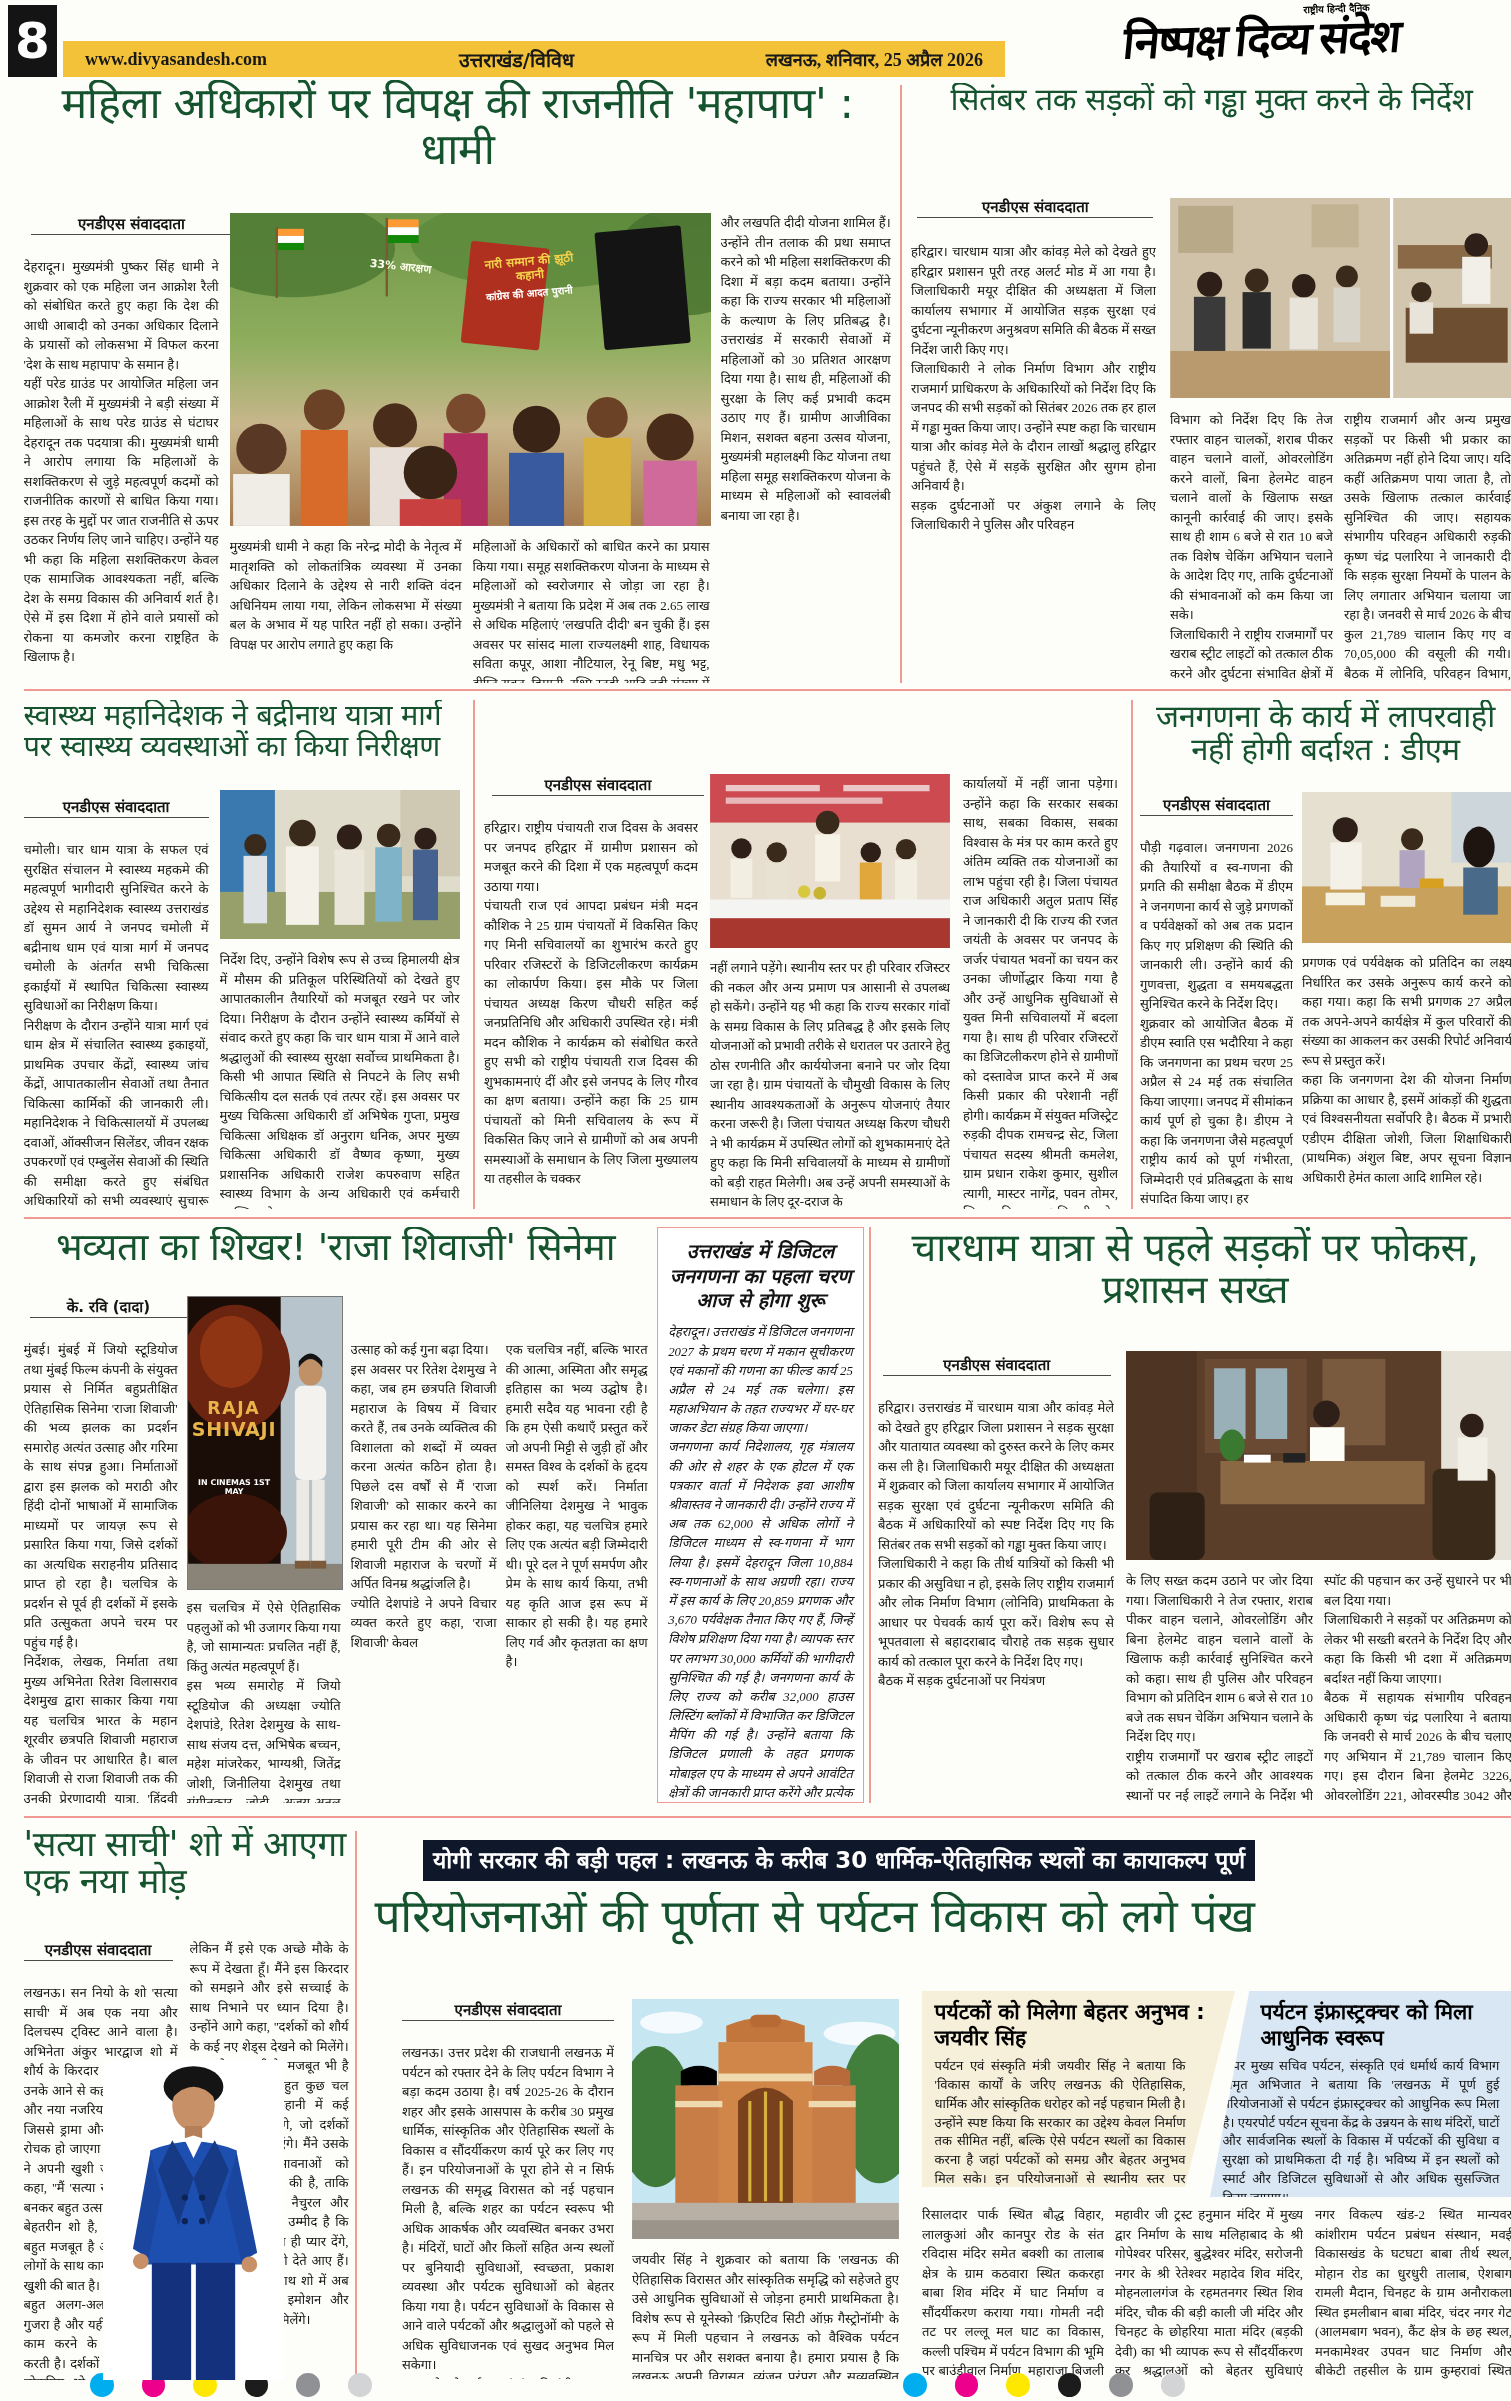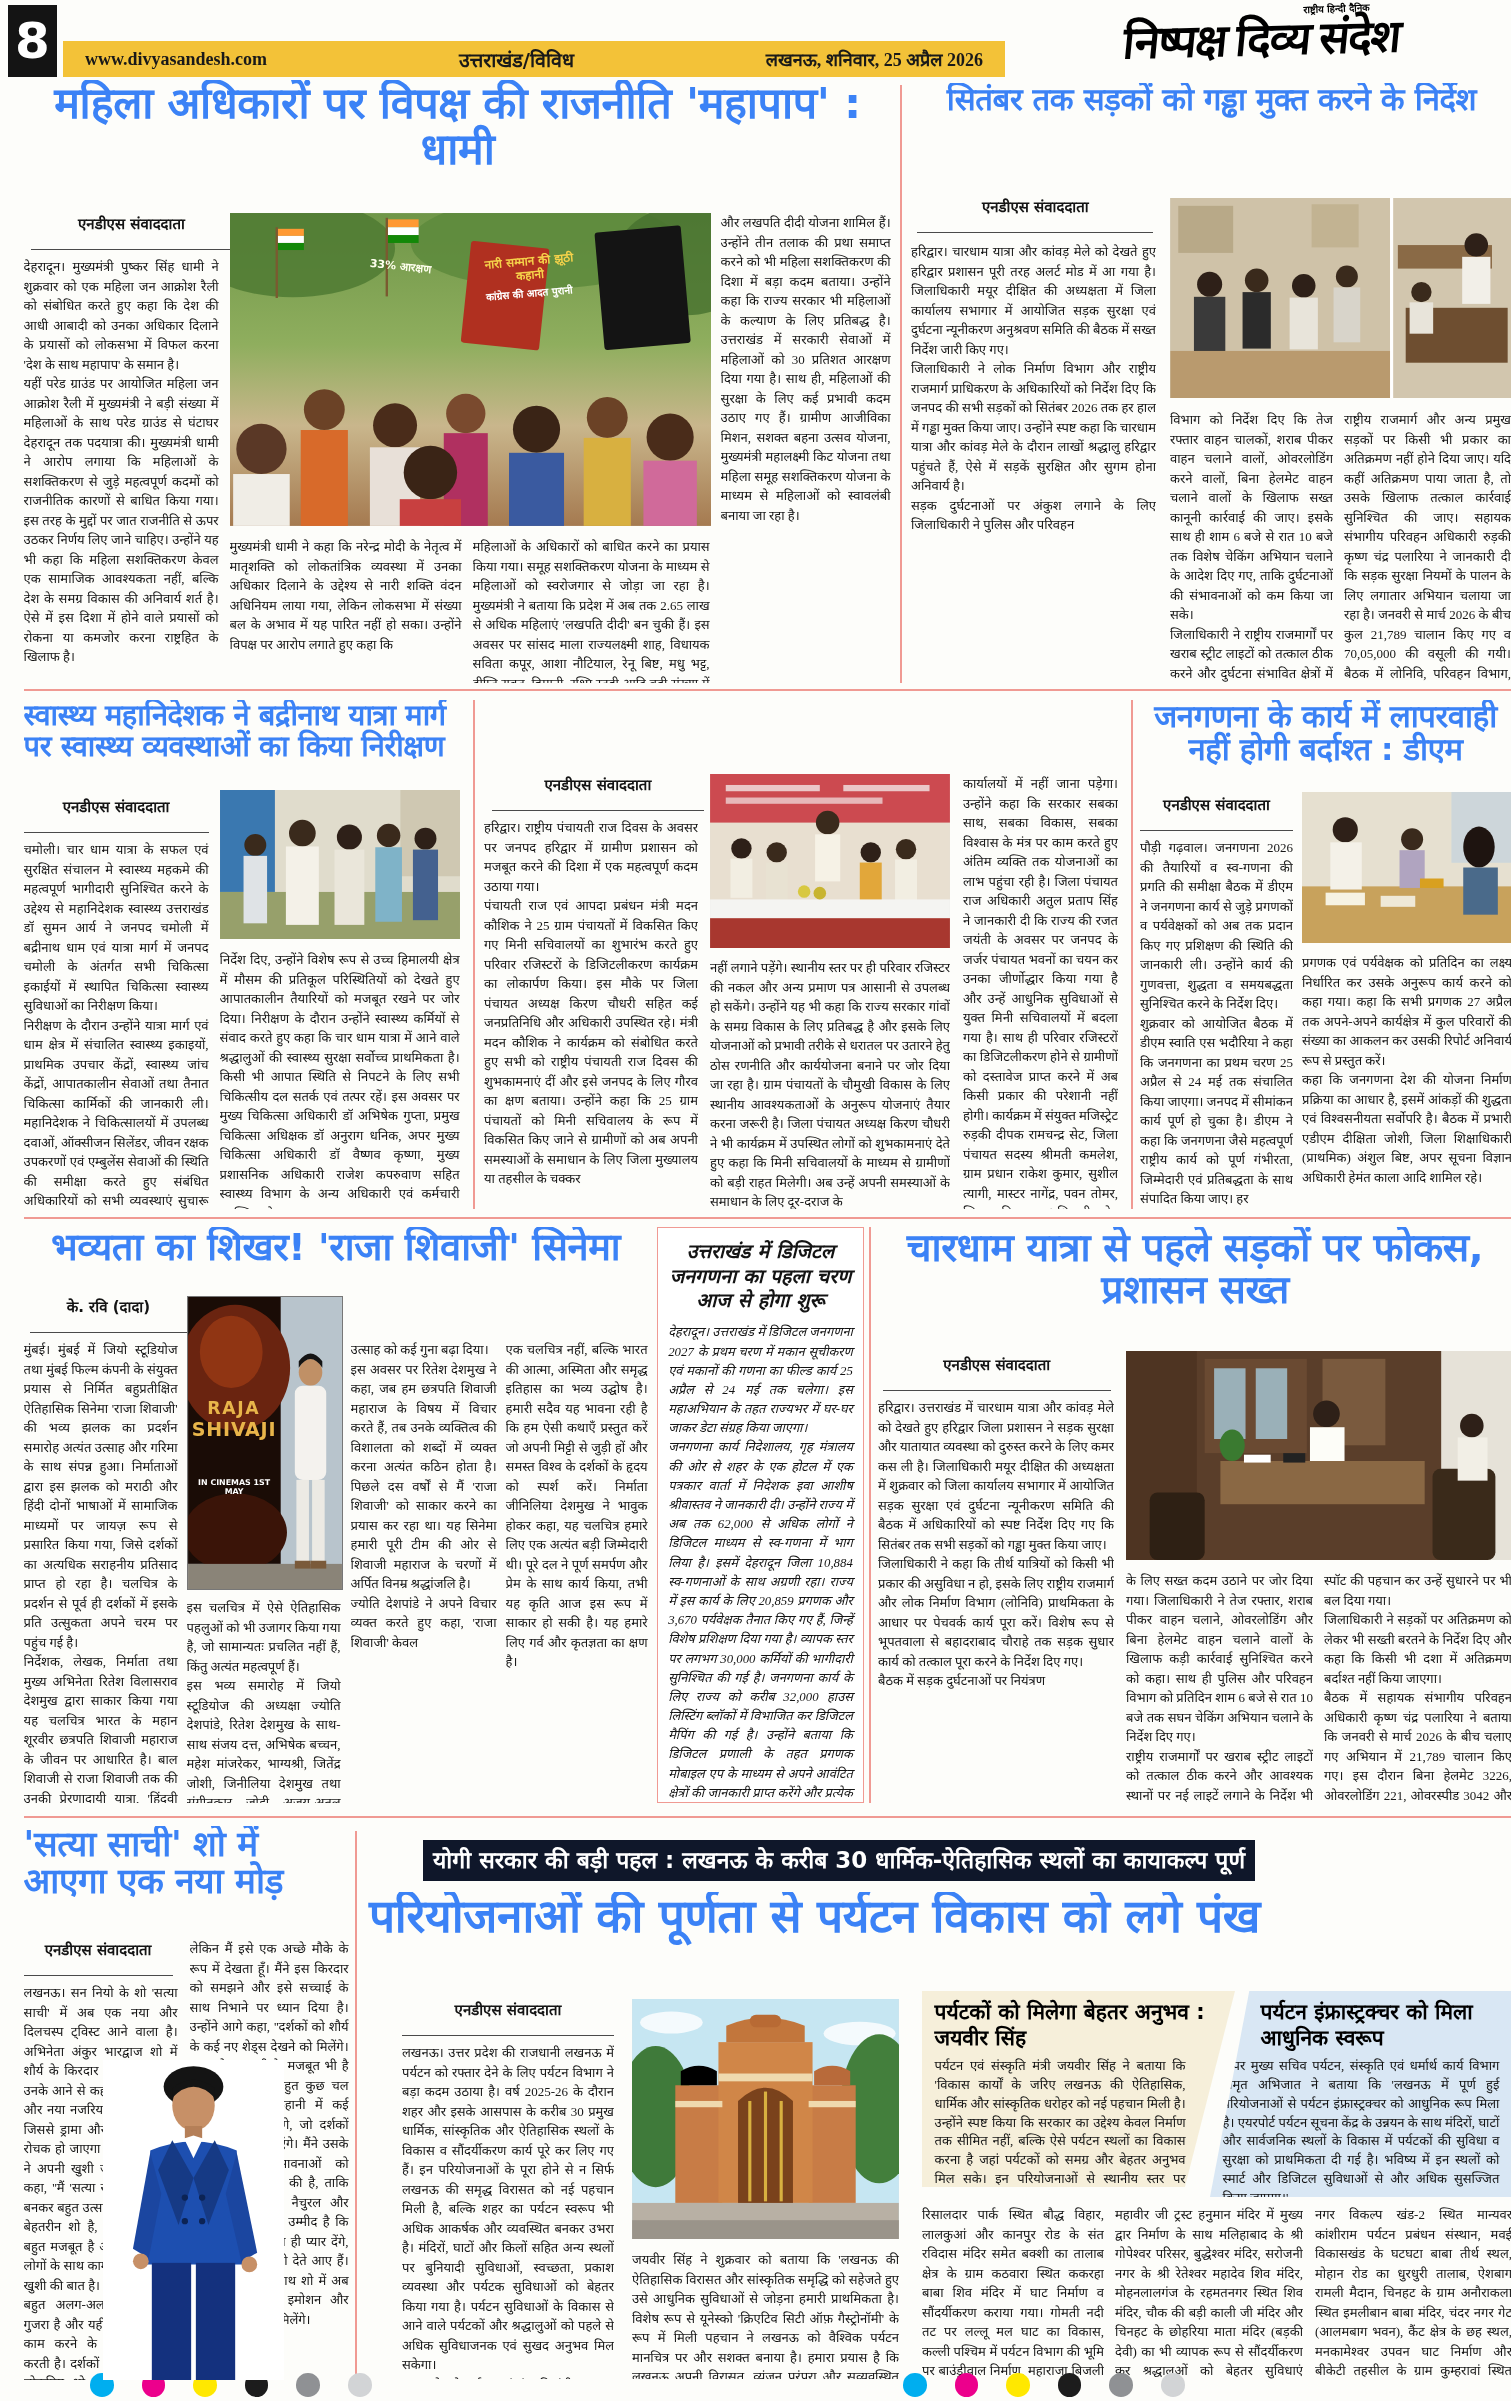--- a/index.html
+++ b/index.html
@@ -1,22 +1,22 @@
 <!DOCTYPE html>
 <html style="font-size:12.6px"><head>
 <meta charset="utf-8">
 <style>
   html,body{margin:0;padding:0;background:#8a8a8a;}
   .sheet{position:relative;width:1512px;height:2401px;background:#fdfdfa;overflow:hidden;
          font-family:"Liberation Serif","DejaVu Serif",serif;color:#141414;}
   .art{position:absolute;}
-  .hl{font-family:"DejaVu Sans","Liberation Sans",sans-serif;font-weight:700;color:#3b82f6;
+  .hl{font-family:"DejaVu Sans","Liberation Sans",sans-serif;font-weight:400;color:#14532d;
       line-height:1.07;text-align:center;overflow:hidden;letter-spacing:-0.4px;}
   .bl{position:absolute;font-family:"DejaVu Sans","Liberation Sans",sans-serif;font-weight:700;
-      font-size:15px;text-align:center;border-bottom:1.6px solid #4a4a4a;padding-bottom:16px;overflow:hidden;white-space:nowrap;}
+      font-size:15px;text-align:center;border-bottom:1.6px solid #4a4a4a;padding-bottom:1px;overflow:hidden;white-space:nowrap;}
   .tc{position:absolute;font-size:13px;line-height:1.5;text-align:justify;white-space:pre-line;
       overflow:hidden;color:#161616;font-family:Liberation Serif, serif;}
   .ph{position:absolute;overflow:hidden;background:#ddd;}
   .ph svg{display:block;width:100%;height:100%;}
   .rule-h{position:absolute;height:1.6px;background:#f09a93;}
   .rule-v{position:absolute;width:1.6px;background:#f09a93;}
   
   .pageno{position:absolute;left:7.9px;top:4.7px;width:49px;height:72px;background:#141414;color:#fff;
           font-family:"DejaVu Sans",sans-serif;font-weight:800;font-size:50px;display:flex;align-items:center;justify-content:center;}
   .yellowbar{position:absolute;left:63px;top:41px;width:942px;height:36px;background:#f3c238;

